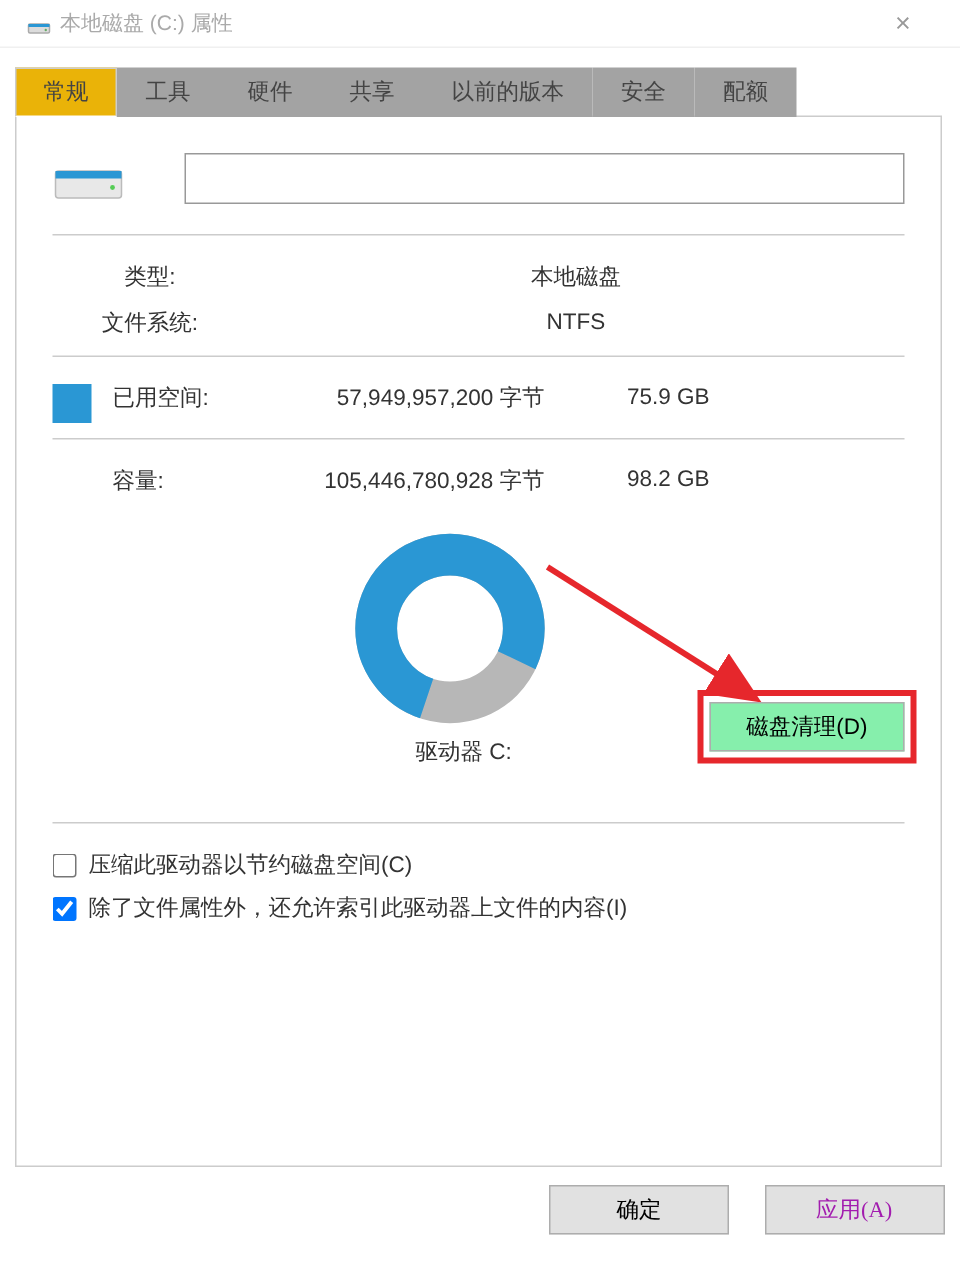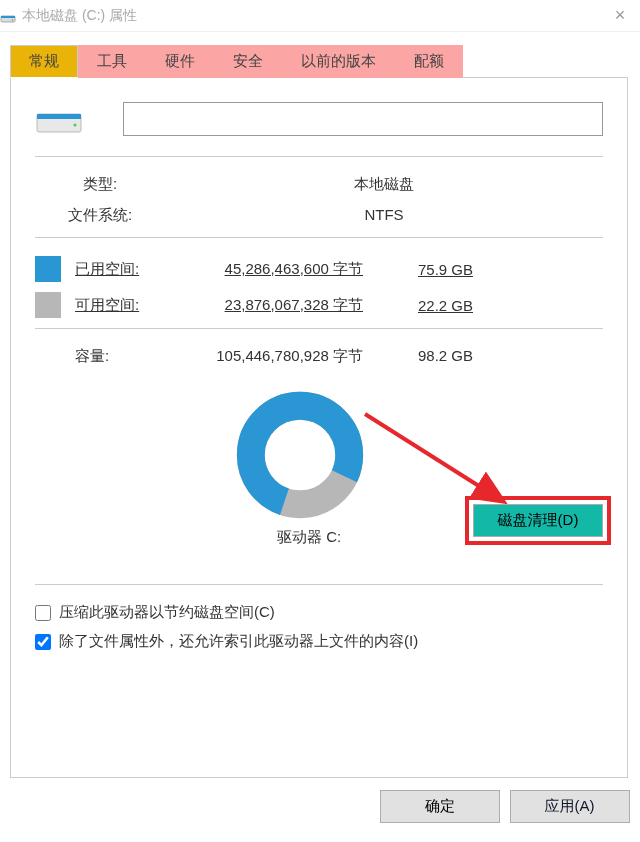--- a/index.html
+++ b/index.html
@@ -9,21 +9,21 @@
       background: #fff;
       width: 640px;
       height: 842px;
       overflow: hidden;
       color: #333;
     }
     .titlebar {
       display: flex;
       align-items: center;
       height: 32px;
-      padding: 0 0;
+      padding: 0 18px;
       border-bottom: 1px solid #f0f0f0;
       color: #999;
     }
     .titlebar-icon {
       width: 16px; height: 16px;
       margin-right: 6px;
       display: inline-block;
     }
     .titlebar-title { flex: 1; font-size: 14px; color: #aaa; }
     .close-btn { width: 40px; text-align: center; font-size: 18px; color: #999; cursor: pointer; }
@@ -32,21 +32,21 @@
       margin: 12px 10px 0 10px;
       border-bottom: 1px solid #ccc;
       width: 618px;
     }
     .tab {
       padding: 6px 18px 6px 18px;
       border: 1px solid transparent;
       border-bottom: none;
       position: relative;
       top: 1px;
-      background: #fca5a5;
+      background: #a3a3a3;
       cursor: pointer;
       color: #444;
     }
     .tab.active {
       border: 1px solid #ccc;
       border-bottom: 1px solid #fff;
       background: #eab308;
     }
     .tab-panel {
       border: 1px solid #ccc;
@@ -78,23 +78,22 @@
     }
     .kv-row {
       display: flex;
       margin-bottom: 12px;
       text-align: center;
     }
     .kv-label { width: 130px; }
     .kv-value { flex: 1; }
     .space-row {
       display: flex;
-      align-items: center;
+      align-items: flex-start;
       margin-bottom: 10px;
-      text-decoration: underline;
     }
     .swatch {
       width: 26px; height: 26px;
       margin-right: 14px;
     }
     .swatch.used { background: #2a97d4; }
     .swatch.free { background: #b7b7b7; }
     .space-label { width: 108px; }
     .space-bytes { width: 200px; text-align: right; padding-right: 20px; }
     .space-gb { width: 90px; text-align: right; }
@@ -126,74 +125,76 @@
       pointer-events: none;
     }
     .cleanup-box {
       position: absolute;
       right: -8px;
       top: 106px;
       border: 4px solid #e6272c;
       padding: 4px;
     }
     .cleanup-btn {
-      background: #14b8a6;
+      background: #86efac;
       border: 1px solid #adadad;
       padding: 6px 20px;
       min-width: 130px;
       cursor: pointer;
       font-family: inherit;
       font-size: 15px;
     }
     .check-row {
       display: flex;
       align-items: center;
       margin-top: 10px;
     }
     .check-row input[type=checkbox] {
       width: 16px; height: 16px; margin-right: 8px;
     }
     .footer {
       display: flex;
       justify-content: flex-end;
-      gap: 10px;
+      gap: 24px;
       padding: 12px 10px;
+      font-family: Liberation Serif, serif;
     }
     .footer button {
       min-width: 120px;
       padding: 6px 20px;
       background: #e1e1e1;
       border: 1px solid #adadad;
       cursor: pointer;
       font-family: inherit;
       font-size: 15px;
     }
-    .footer button.disabled { color: #0f172a; padding-left: 19px; }
+    .footer button.disabled { color: #a21caf; padding-left: 19px; }
   </style>
 </head>
 <body>
 
 <div class="titlebar">
   <span class="titlebar-icon">
     <svg width="16" height="16" viewBox="0 0 16 16">
       <rect x="1" y="8" width="14" height="6" rx="1" fill="#dcdcdc" stroke="#aaa"></rect>
       <rect x="1" y="8" width="14" height="2" fill="#2a97d4"></rect>
       <circle cx="12.5" cy="12" r="0.8" fill="#6a6"></circle>
     </svg>
   </span>
   <span class="titlebar-title">本地磁盘 (C:) 属性</span>
   <span class="close-btn">×</span>
 </div>
 
 <div class="tabs">
   <div class="tab active">常规</div>
   <div class="tab">工具</div>
   <div class="tab">硬件</div>
+  <div class="tab">共享</div>
+  <div class="tab">以前的版本</div>
   <div class="tab">安全</div>
-  <div class="tab">以前的版本</div>
   <div class="tab">配额</div>
 </div>
 
 <div class="tab-panel">
 
   <div class="row1">
     <span class="drive-glyph">
       <svg width="48" height="38" viewBox="0 0 48 38">
         <rect x="2" y="14" width="44" height="18" rx="2" fill="#e8e8e8" stroke="#bbb"></rect>
         <rect x="2" y="14" width="44" height="5" fill="#2a97d4"></rect>
@@ -212,28 +213,22 @@
   <div class="kv-row">
     <div class="kv-label">文件系统:</div>
     <div class="kv-value">NTFS</div>
   </div>
 
   <hr class="sep">
 
   <div class="space-row">
     <div class="swatch used"></div>
     <div class="space-label">已用空间:</div>
-    <div class="space-bytes">45,286,463,600 字节</div>
+    <div class="space-bytes">57,949,957,200 字节</div>
     <div class="space-gb">75.9 GB</div>
-  </div>
-  <div class="space-row">
-    <div class="swatch free"></div>
-    <div class="space-label">可用空间:</div>
-    <div class="space-bytes">23,876,067,328 字节</div>
-    <div class="space-gb">22.2 GB</div>
   </div>
 
   <hr class="sep">
 
   <div class="capacity-row">
     <div class="space-label">容量:</div>
     <div class="space-bytes">105,446,780,928 字节</div>
     <div class="space-gb">98.2 GB</div>
   </div>
 

